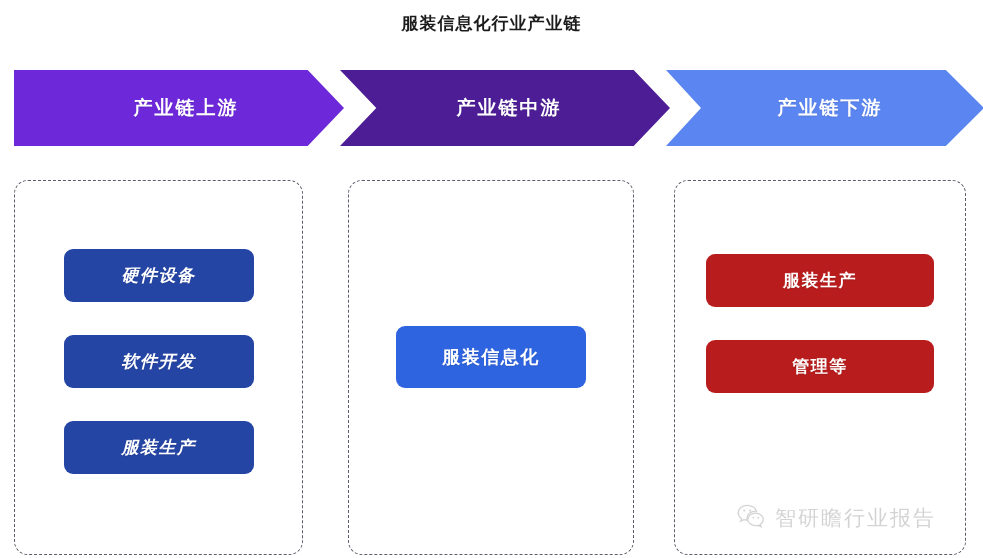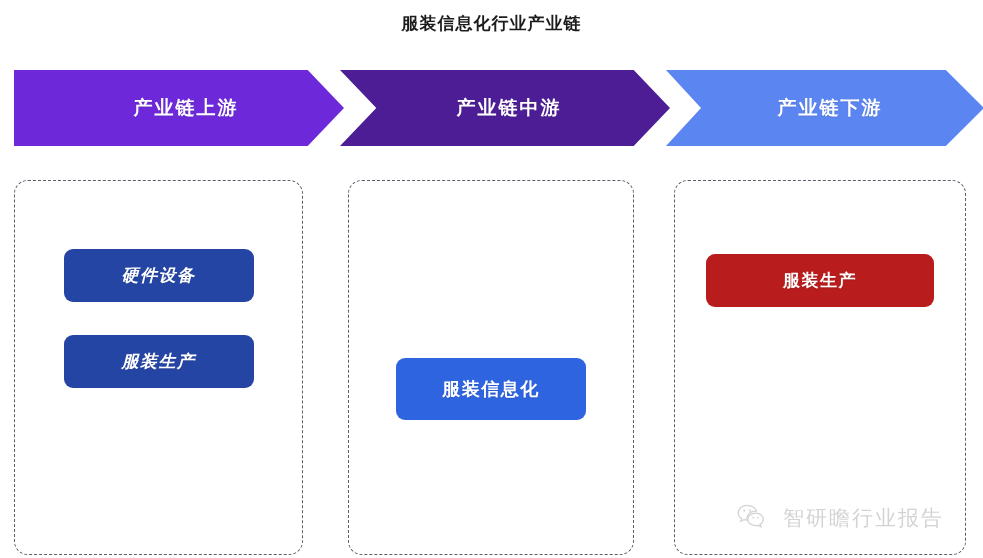--- a/index.html
+++ b/index.html
@@ -100,21 +100,21 @@
 
   .node-stack {
     position: absolute;
     left: 0;
     width: 100%;
     display: flex;
     flex-direction: column;
     align-items: center;
   }
   #stack-upstream   { top: 68px;  gap: 33px; font-style: italic; }
-  #stack-midstream  { top: 145px; margin-top: 32px; }
+  #stack-midstream  { top: 145px; }
   #stack-downstream { top: 73px;  gap: 33px; }
 
   .node-box {
     display: flex;
     align-items: center;
     justify-content: center;
     color: #ffffff;
     font-size: 17px;
     font-weight: bold;
     letter-spacing: 1.5px;
@@ -139,21 +139,21 @@
     background: #b91c1c;
   }
 
   
   #watermark {
     position: absolute;
     left: 737px;
     top: 504px;
     display: flex;
     align-items: center;
-    gap: 16px;
+    gap: 8px;
     opacity: 0.30;
     pointer-events: none;
   }
   #watermark-text {
     font-size: 21px;
     color: #707070;
     letter-spacing: 2px;
     font-family: "Liberation Sans", "DejaVu Sans", sans-serif;
   }
   #wechat-icon { display: block; }
@@ -176,37 +176,43 @@
       <span class="chevron-label">产业链下游</span>
     </div>
   </div>
 
   <div class="dashed-column" id="column-upstream">
     <div class="node-stack" id="stack-upstream">
       <div class="node-box node-upstream">
         <span>硬件设备</span>
       </div>
       <div class="node-box node-upstream">
+        <span>软件开发</span>
+      </div>
+      <div class="node-box node-upstream">
         <span>服装生产</span>
       </div>
     </div>
   </div>
 
   <div class="dashed-column" id="column-midstream">
     <div class="node-stack" id="stack-midstream">
       <div class="node-box node-midstream">
         <span>服装信息化</span>
       </div>
     </div>
   </div>
 
   <div class="dashed-column" id="column-downstream">
     <div class="node-stack" id="stack-downstream">
       <div class="node-box node-downstream">
         <span>服装生产</span>
+      </div>
+      <div class="node-box node-downstream">
+        <span>管理等</span>
       </div>
     </div>
   </div>
 
   <div id="watermark">
     <span id="wechat-icon">
       <svg width="30" height="24" viewBox="0 0 30 24" xmlns="http://www.w3.org/2000/svg">
         <path d="M10.2 1.4C5.2 1.4 1.2 4.7 1.2 8.8c0 2.3 1.3 4.4 3.4 5.8l-.9 2.7 3.1-1.6c.9.3 1.9.4 2.9.4h.5c-.2-.6-.3-1.2-.3-1.8 0-3.9 3.8-7.1 8.6-7.1.3 0 .6 0 .9.1C18.7 3.9 14.9 1.4 10.2 1.4z" fill="none" stroke="#707070" stroke-width="1.3"></path>
         <circle cx="7.3" cy="6.6" r="1.05" fill="#707070"></circle>
         <circle cx="13.1" cy="6.6" r="1.05" fill="#707070"></circle>

